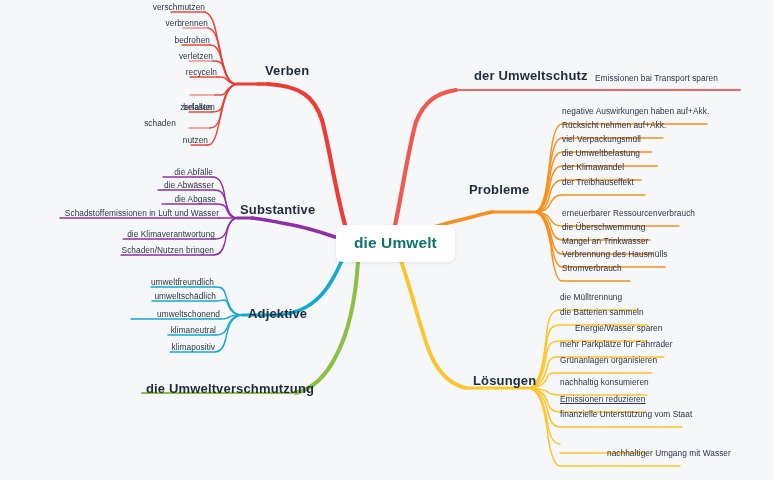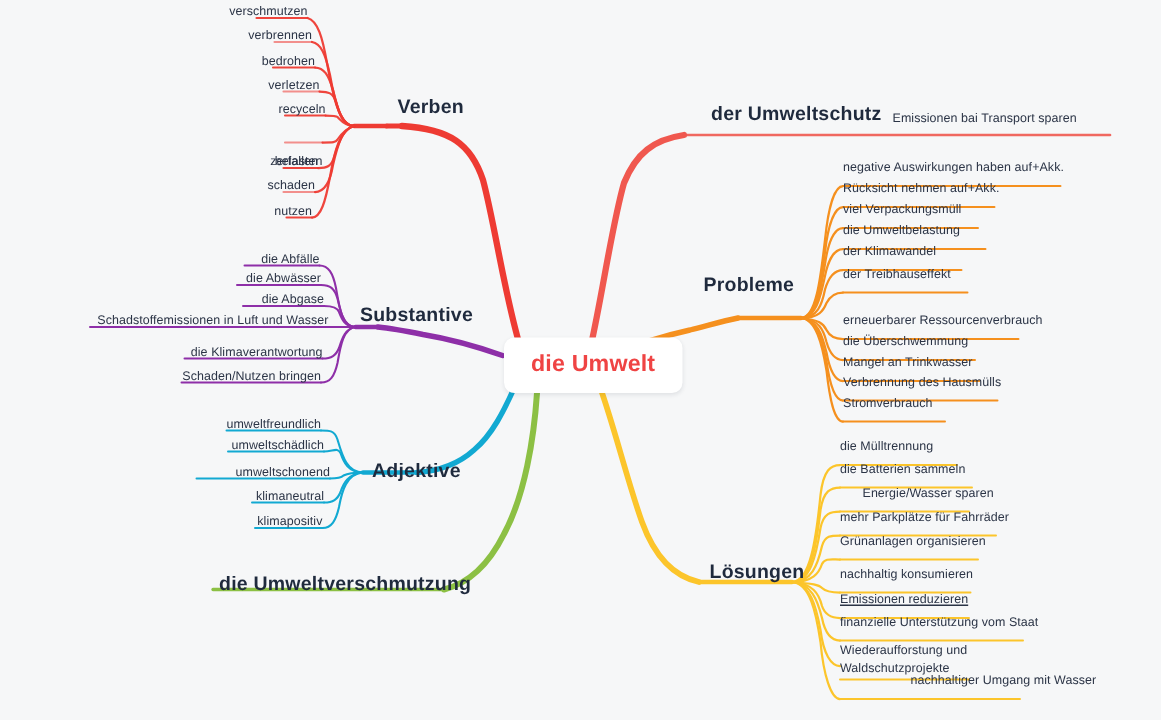--- a/index.html
+++ b/index.html
@@ -36,21 +36,21 @@
   }
   
   .root {
     position: absolute;
     background: #ffffff;
     border-radius: 7px;
     box-shadow: 0 1px 3px rgba(30,40,60,0.10);
     padding: 9px 18px 10px 18px;
     font-size: 15.5px;
     font-weight: bold;
-    color: #ef4444;
+    color: #0f766e;
     letter-spacing: .1px;
     z-index: 10;
     text-align: right;
   }
   
   .branch-label {
     font-size: 13px;
     font-weight: bold;
     color: #1f2a3d;
     letter-spacing: .15px;
@@ -243,21 +243,21 @@
   <div class="node leaf align-right" style="left:110px; top:36px; width:100px;">
     <span>bedrohen</span></div>
   <div class="node leaf align-right" style="left:113px; top:52px; width:100px;">
     <span>verletzen</span></div>
   <div class="node leaf align-right" style="left:117px; top:68px; width:100px;">
     <span>recyceln</span></div>
   <div class="node leaf align-right" style="left:115px; top:76px; width:100px;margin-top:27px;">
     <span>belasten</span></div>
   <div class="node leaf align-right" style="left:112px; top:103px; width:100px;">
     <span>zerfallen</span></div>
-  <div class="node leaf align-right" style="left:110px; top:119px; width:100px;">
+  <div class="node leaf align-right" style="left:110px; top:119px; width:100px;text-align:center;">
     <span>schaden</span></div>
   <div class="node leaf align-right" style="left:108px; top:136px; width:100px;">
     <span>nutzen</span></div>
 
   <div class="node leaf align-right" style="left:93px; top:168px; width:120px;">
     <span>die Abfälle</span></div>
   <div class="node leaf align-right" style="left:94px; top:181px; width:120px;">
     <span>die Abwässer</span></div>
   <div class="node leaf align-right" style="left:96px; top:195px; width:120px;">
     <span>die Abgase</span></div>
@@ -314,18 +314,16 @@
   <div class="node leaf" style="left:560px; top:340px;">
     <span>mehr Parkplätze für Fahrräder</span></div>
   <div class="node leaf" style="left:560px; top:356px;">
     <span>Grünanlagen organisieren</span></div>
   <div class="node leaf" style="left:560px; top:378px;text-align:right;">
     <span>nachhaltig konsumieren</span></div>
   <div class="node leaf" style="left:560px; top:395px;text-decoration:underline;">
     <span>Emissionen reduzieren</span></div>
   <div class="node leaf" style="left:560px; top:410px;">
     <span>finanzielle Unterstützung vom Staat</span></div>
-  <div class="node leaf two-line" style="left:560px; top:427px; width:130px;">
-    <span>Wiederaufforstung und Waldschutzprojekte</span></div>
   <div class="node leaf" style="left:560px; top:449px;padding-left:47px;">
     <span>nachhaltiger Umgang mit Wasser</span></div>
 
 </div>
 
 </body></html>

